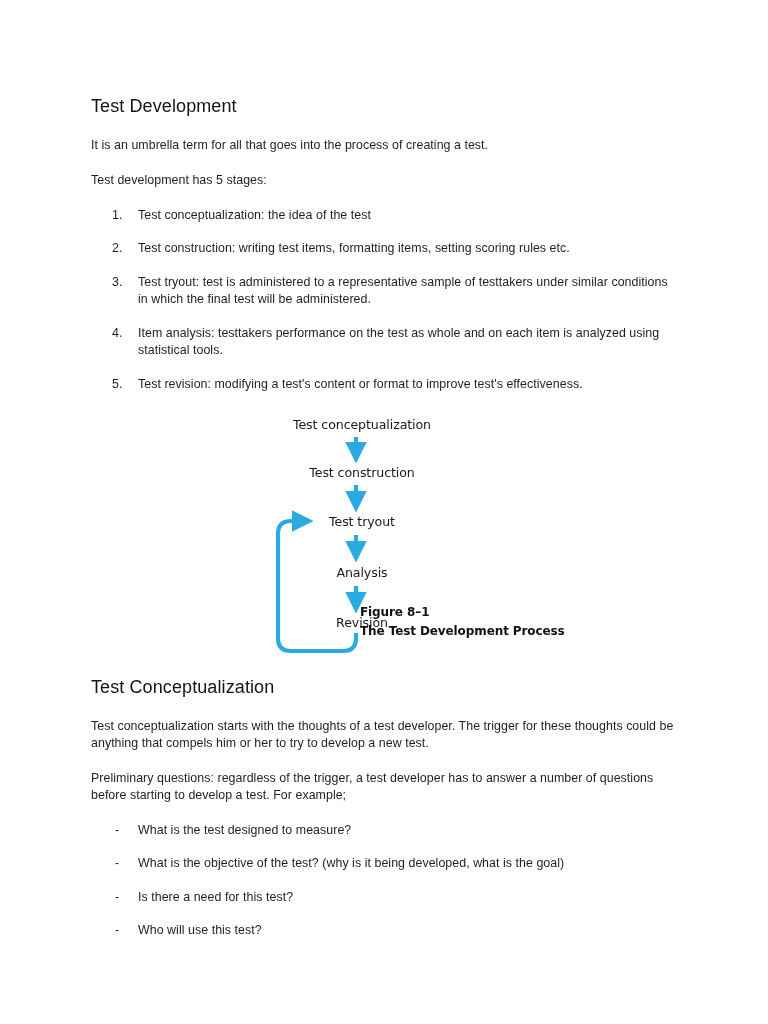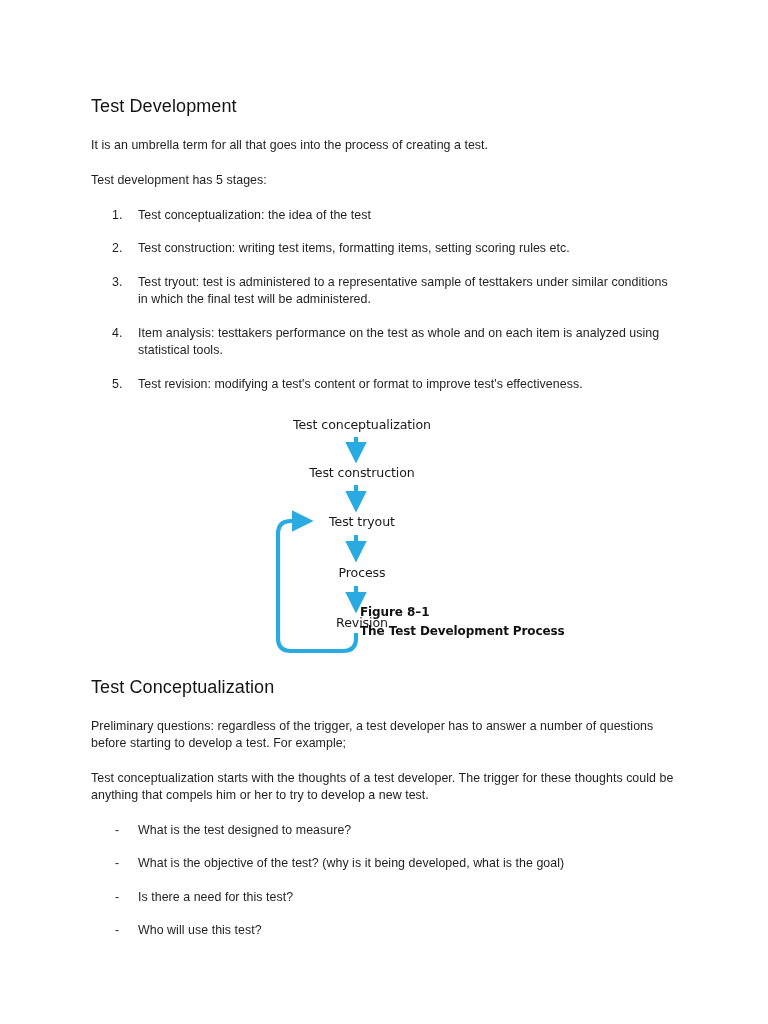--- a/index.html
+++ b/index.html
@@ -190,34 +190,34 @@
                  L 206 242
                  Q 193 242 193 229
                  L 193 125
                  Q 193 112 206 112
                  L 222 112" fill="none" stroke="#29ABE2" stroke-width="4.2" marker-end="url(#ah)"></path>
       </svg>
 
       <span class="flow-label" style="left:271px; top:8px;">Test conceptualization</span>
       <span class="flow-label" style="left:271px; top:56px;">Test construction</span>
       <span class="flow-label" style="left:271px; top:105px;">Test tryout</span>
-      <span class="flow-label" style="left:271px; top:156px;">Process</span>
+      <span class="flow-label" style="left:271px; top:156px;">Analysis</span>
       <span class="flow-label" style="left:271px; top:206px;">Revision</span>
 
       <div class="figure-caption">
         <span class="cap-line">Figure 8–1</span>
         <span class="cap-line">The Test Development Process</span>
       </div>
     </div>
 
     <h1 class="section-heading second">Test Conceptualization</h1>
 
+    <p class="body-text">Test conceptualization starts with the thoughts of a test developer. The trigger for these thoughts could be anything that compels him or her to try to develop a new test.</p>
+
     <p class="body-text">Preliminary questions: regardless of the trigger, a test developer has to answer a number of questions before starting to develop a test. For example;</p>
-
-    <p class="body-text">Test conceptualization starts with the thoughts of a test developer. The trigger for these thoughts could be anything that compels him or her to try to develop a new test.</p>
 
     <ul class="dash-list">
       <li>
         <span class="marker">-</span>
         <span>What is the test designed to measure?</span>
       </li>
       <li>
         <span class="marker">-</span>
         <span>What is the objective of the test? (why is it being developed, what is the goal)</span>
       </li>

